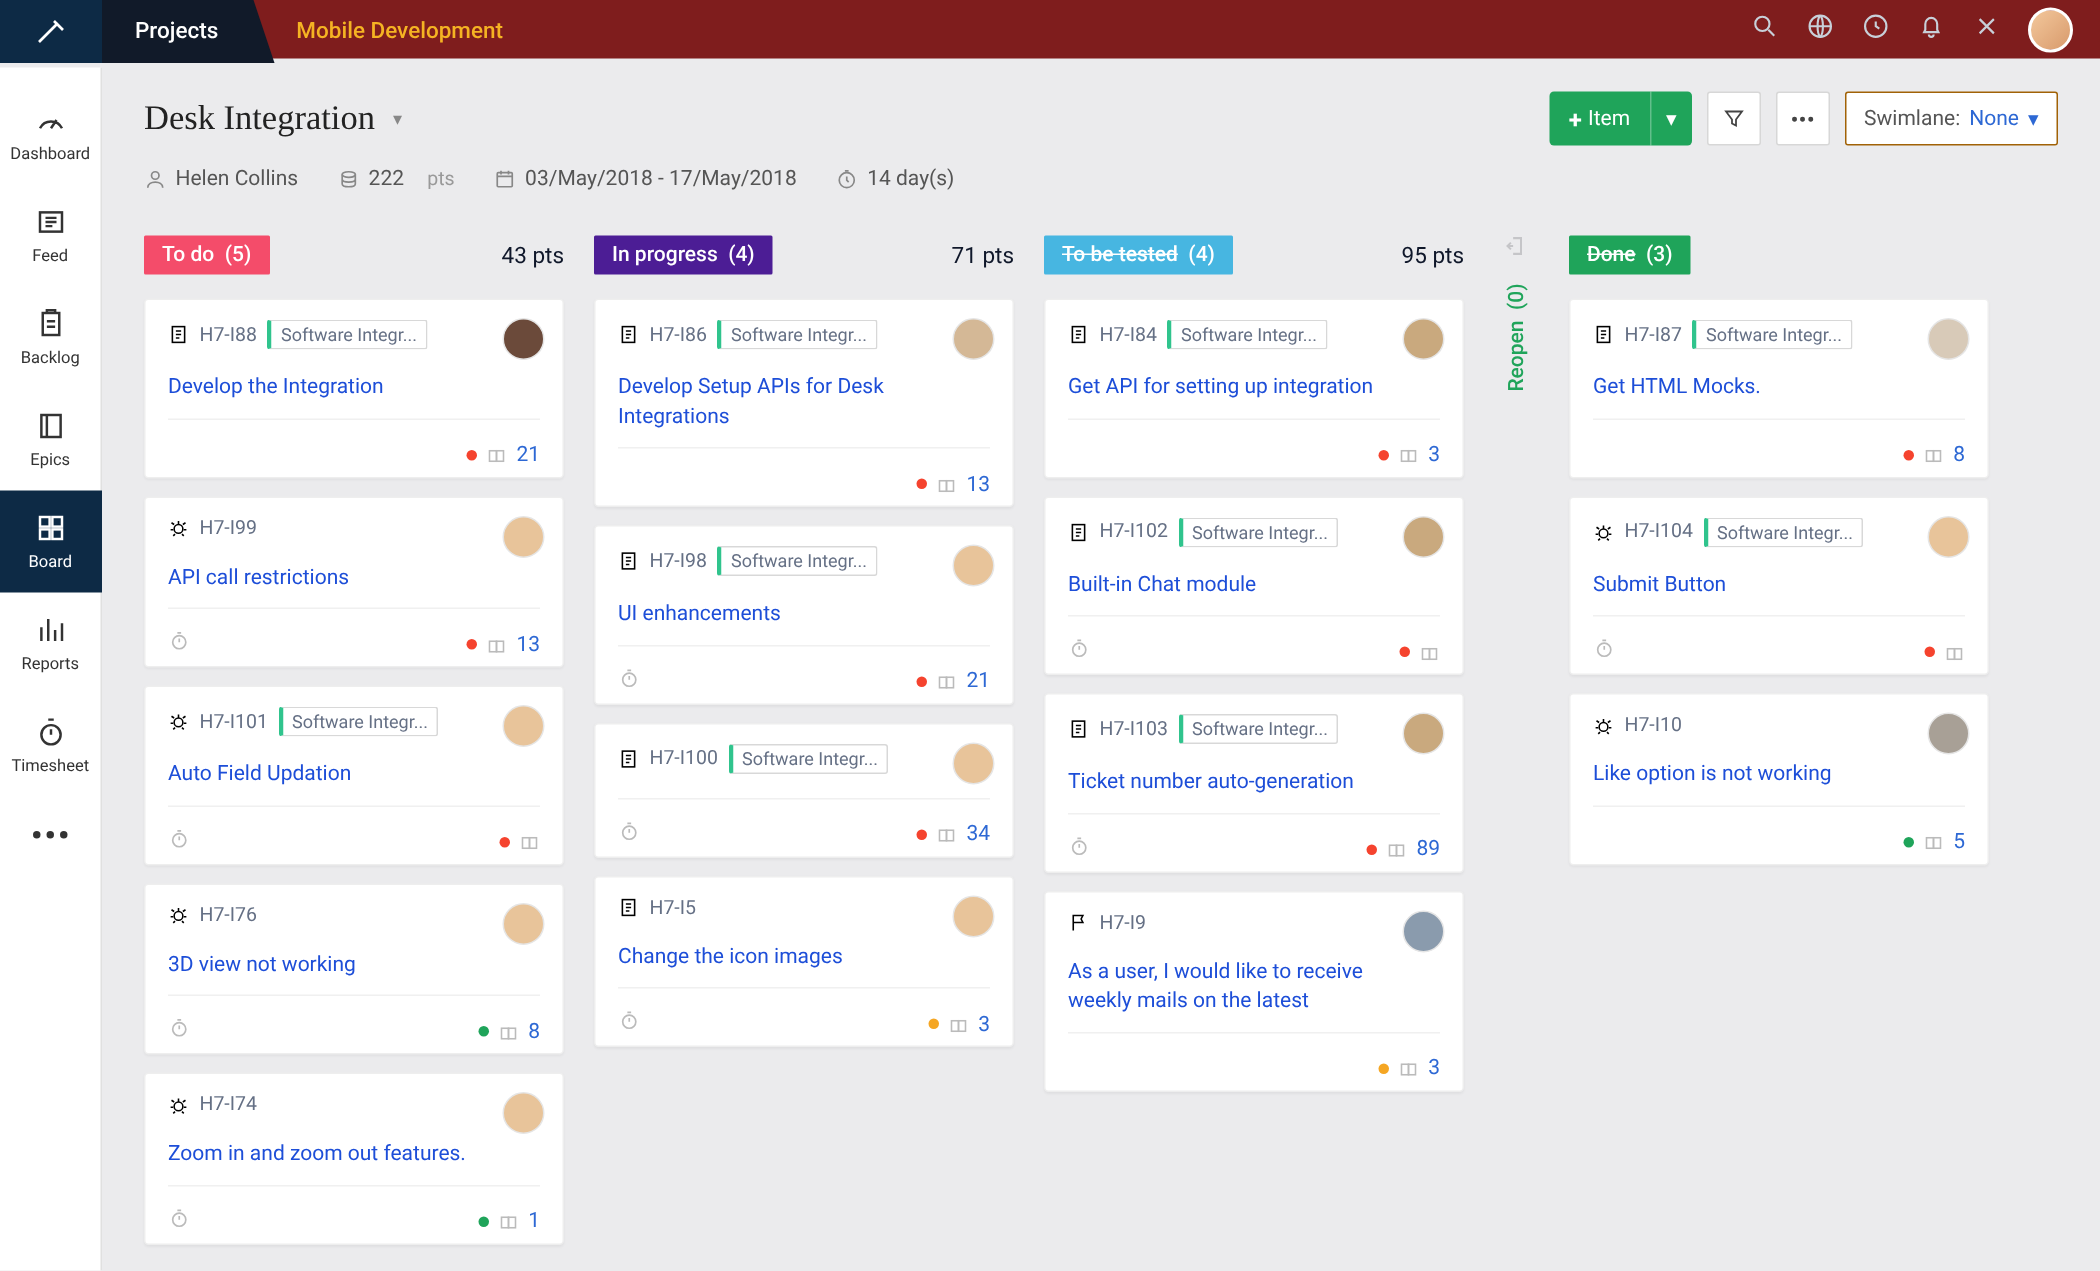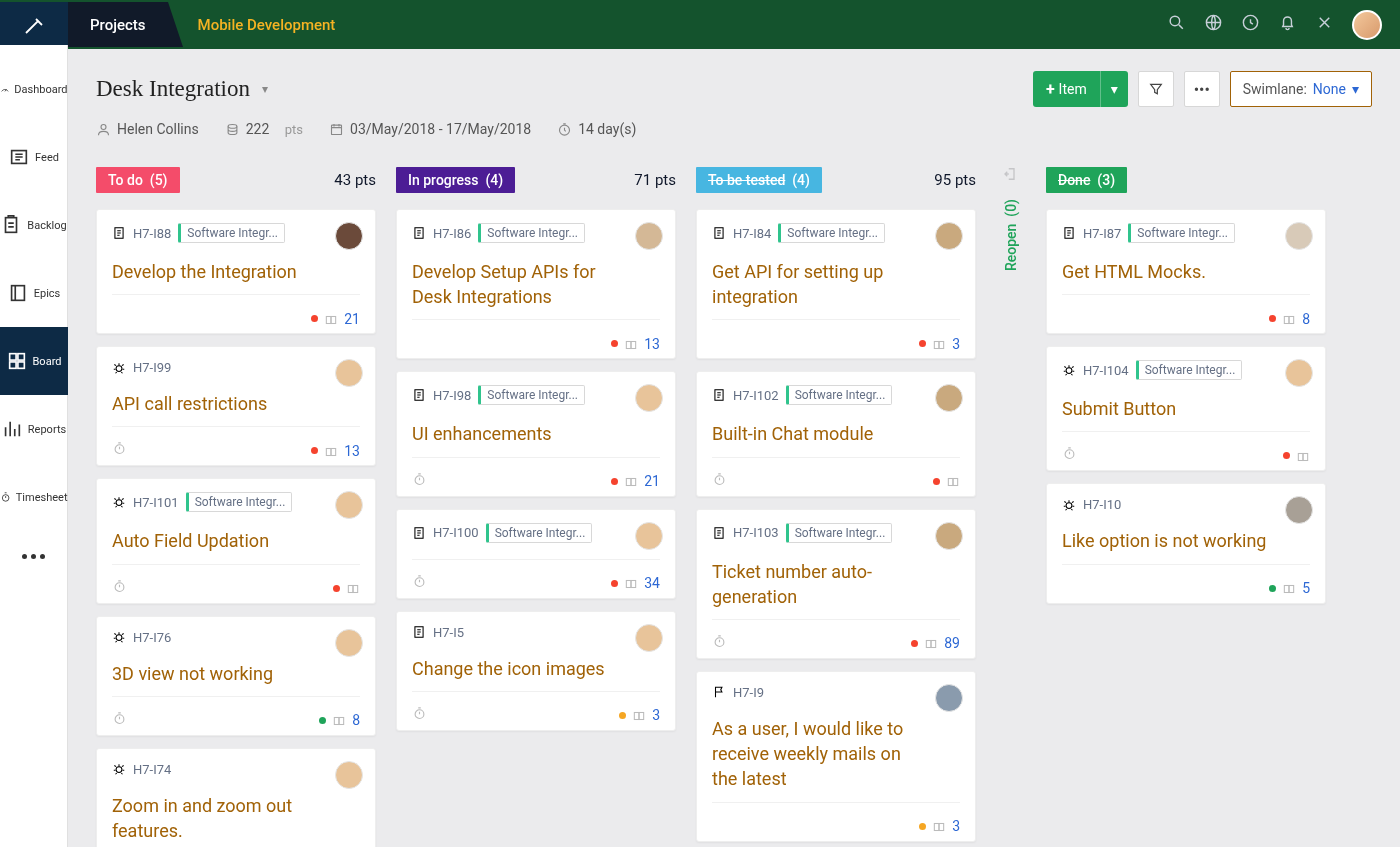--- a/index.html
+++ b/index.html
@@ -1,26 +1,26 @@
 <!DOCTYPE html>
 <html><head>
 <meta charset="utf-8">
 <style>
 * { margin:0; padding:0; box-sizing:border-box; font-family:-apple-system,BlinkMacSystemFont,"Segoe UI",Roboto,sans-serif; }
 body { width:1400px; height:847px; background:#ebebed; overflow:hidden; }
-.topbar { height:49px; background:#14532d; display:flex; align-items:center; color:#fff; position:relative; }
+.topbar { height:39px; background:#7f1d1d; display:flex; align-items:center; color:#fff; position:relative; }
 .logo { width:68px; height:45px; display:flex; align-items:center; justify-content:center; background:#0d2a45; }
 .nav-projects { background:#111a29; height:45px; display:flex; align-items:center; padding:0 22px; color:#fff; font-size:15px; font-weight:500; position:relative; }
 .nav-projects::after { content:''; position:absolute; right:-15px; top:0; width:0; height:0; border-top:45px solid transparent; border-left:15px solid #111a29; }
 .nav-mobile { height:45px; display:flex; align-items:center; padding:0 22px 0 30px; color:#f5b323; font-size:15px; font-weight:500; }
 .topbar-icons { margin-left:auto; display:flex; align-items:center; gap:18px; padding-right:18px; color:#c8d0d9; }
 .topbar-icons svg { width:19px; height:19px; }
 .avatar-top { width:30px; height:30px; border-radius:50%; background:linear-gradient(135deg,#f3c89c,#d89a6c); border:2px solid #fff; }
 .sidebar { position:absolute; left:0; top:45px; width:68px; height:802px; background:#fff; border-right:1px solid #e0e0e0; display:flex; flex-direction:column; align-items:center; padding-top:10px; }
-.sb-item { width:68px; height:68px; display:flex; align-items:center; justify-content:center; gap:5px; color:#333; font-size:11px; cursor:pointer; }
+.sb-item { width:68px; height:68px; display:flex; flex-direction:column; align-items:center; justify-content:center; gap:5px; color:#333; font-size:11px; cursor:pointer; }
 .sb-item.active { background:#0d2a45; color:#fff; }
 .sb-item svg { width:22px; height:22px; }
 .sb-dots { width:68px; height:50px; display:flex; align-items:center; justify-content:center; gap:4px; }
 .sb-dots span { width:5px; height:5px; border-radius:50%; background:#333; }
 .main { margin-left:68px; padding:22px 28px 0 28px; }
 .header-row { display:flex; align-items:center; gap:12px; }
 .page-title { font-size:23px; font-weight:400; color:#222;font-family:Liberation Serif, serif; }
 .caret { color:#888; font-size:12px; }
 .header-btns { margin-left:auto; display:flex; align-items:center; gap:10px; }
 .btn-item { background:#1fa45a; color:#fff; height:36px; display:flex; align-items:center; border-radius:3px; font-size:14px; }
@@ -46,21 +46,21 @@
 .col-pts { font-size:15px; color:#0f172a; }
 .reopen-col { width:30px; display:flex; flex-direction:column; align-items:center; gap:8px; padding-top:0; }
 .reopen-col svg { width:18px; height:18px; color:#c5c5c8; }
 .reopen-txt { writing-mode:vertical-rl; transform:rotate(180deg); color:#1fa45a; font-size:14px; font-weight:500; margin-top:8px; }
 .card { background:#fff; border-radius:3px; padding:13px 15px 11px 15px; margin-bottom:12px; box-shadow:0 1px 2px rgba(0,0,0,.05); border:1px solid #eee; position:relative; }
 .card-top { display:flex; align-items:center; gap:7px; margin-bottom:16px; }
 .card-id { font-size:13px; color:#657085; }
 .card-icon { width:14px; height:14px; display:inline-flex; }
 .card-tag { font-size:12px; color:#657085; background:#fff; border:1px solid #d8d8d8; border-left:3px solid #30c48d; padding:2px 6px; border-radius:2px; white-space:nowrap; overflow:hidden; text-overflow:ellipsis; max-width:110px; }
 .card-avatar { width:28px; height:28px; border-radius:50%; position:absolute; right:12px; top:12px; border:1px solid #e5e5e5; background-size:cover; }
-.card-title { font-size:18px; color:#a16207; line-height:1.4; margin-bottom:10px; padding-right:30px; }
+.card-title { font-size:14px; color:#1d4ed8; line-height:1.4; margin-bottom:10px; padding-right:30px; }
 .card-foot { display:flex; align-items:center; justify-content:flex-end; gap:8px; border-top:1px solid #f0f0f0; padding-top:20px; height:28px; }
 .card-foot.hasclock { justify-content:space-between; }
 .clock-ic { color:#bbb; }
 .dot { width:7px; height:7px; border-radius:50%; background:#f5432e; }
 .dot.green { background:#1fa45a; }
 .dot.orange { background:#f5a623; }
 .doc-ic { color:#bbb; width:14px; height:14px; }
 .card-num { color:#2d68d4; font-size:14px; }
 .right-group { display:flex; align-items:center; gap:6px; }
 svg { stroke:currentColor; fill:none; stroke-width:1.8; }

